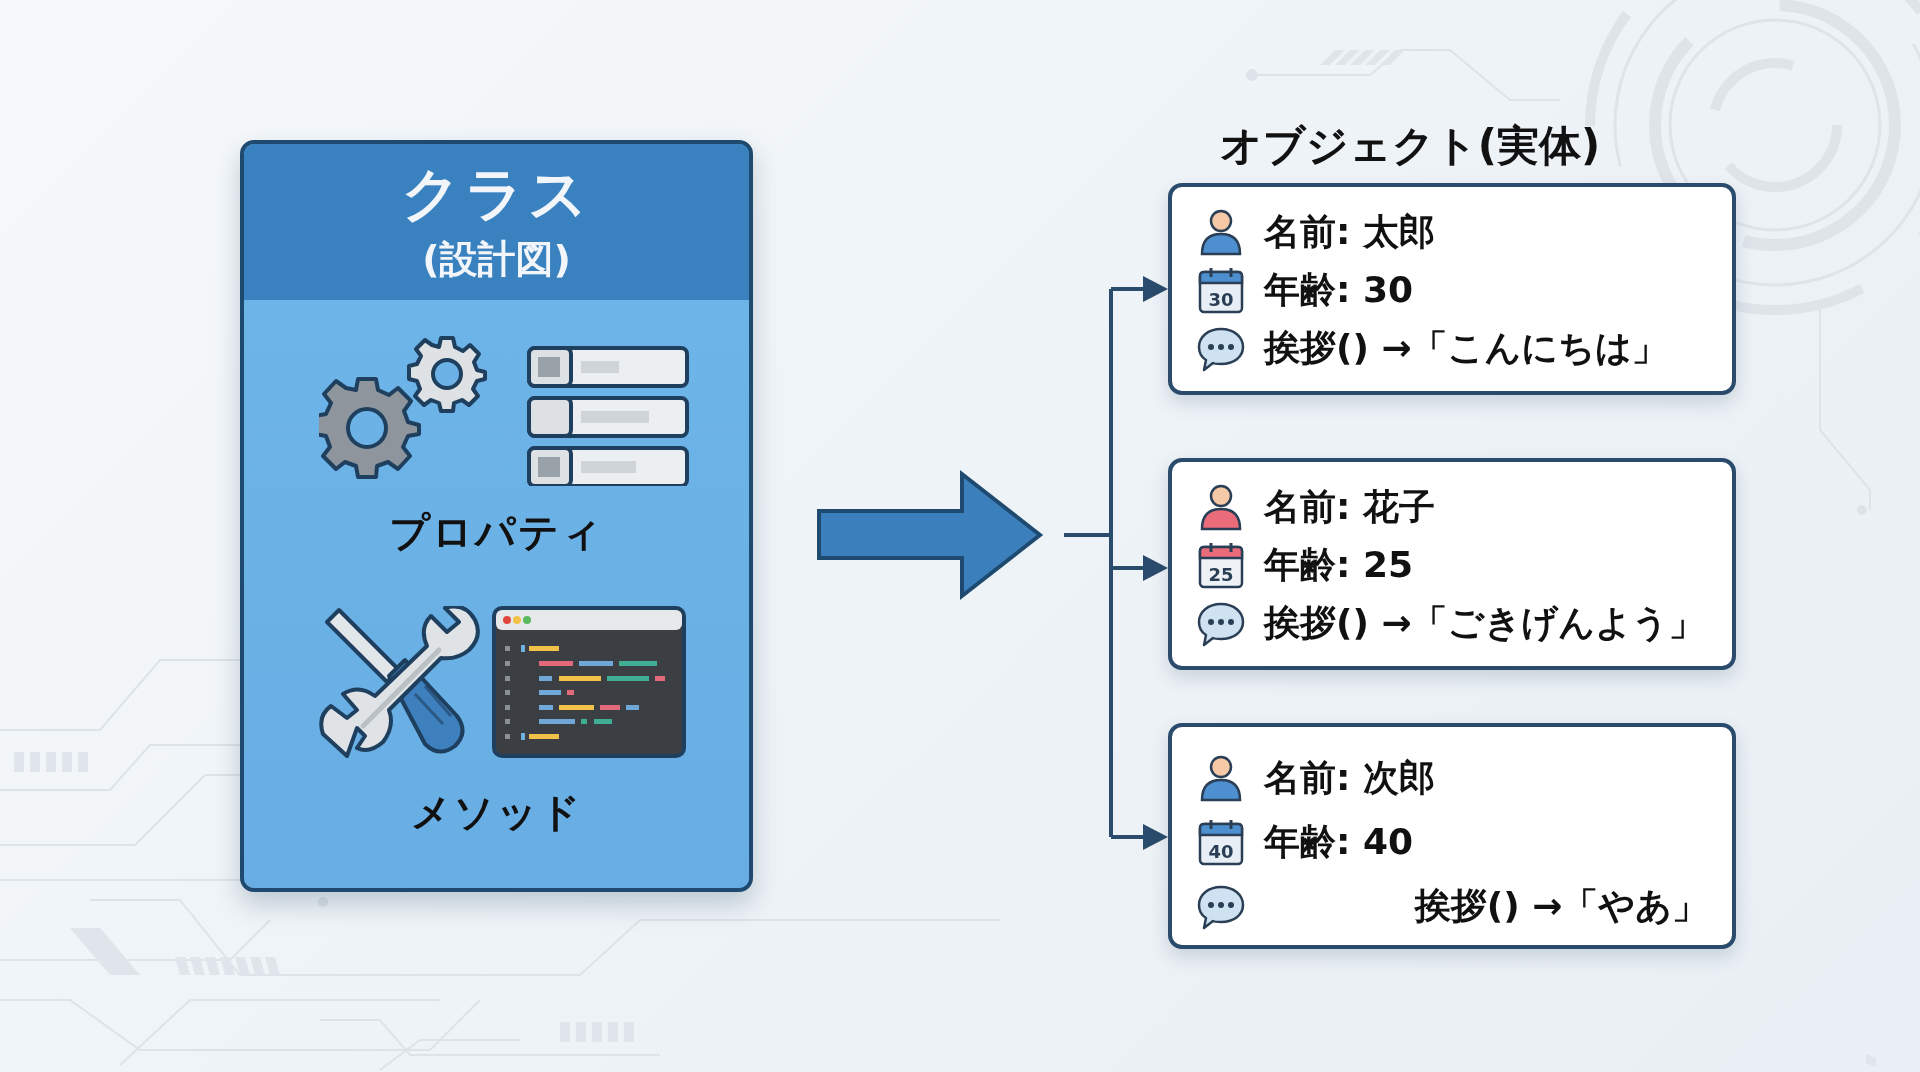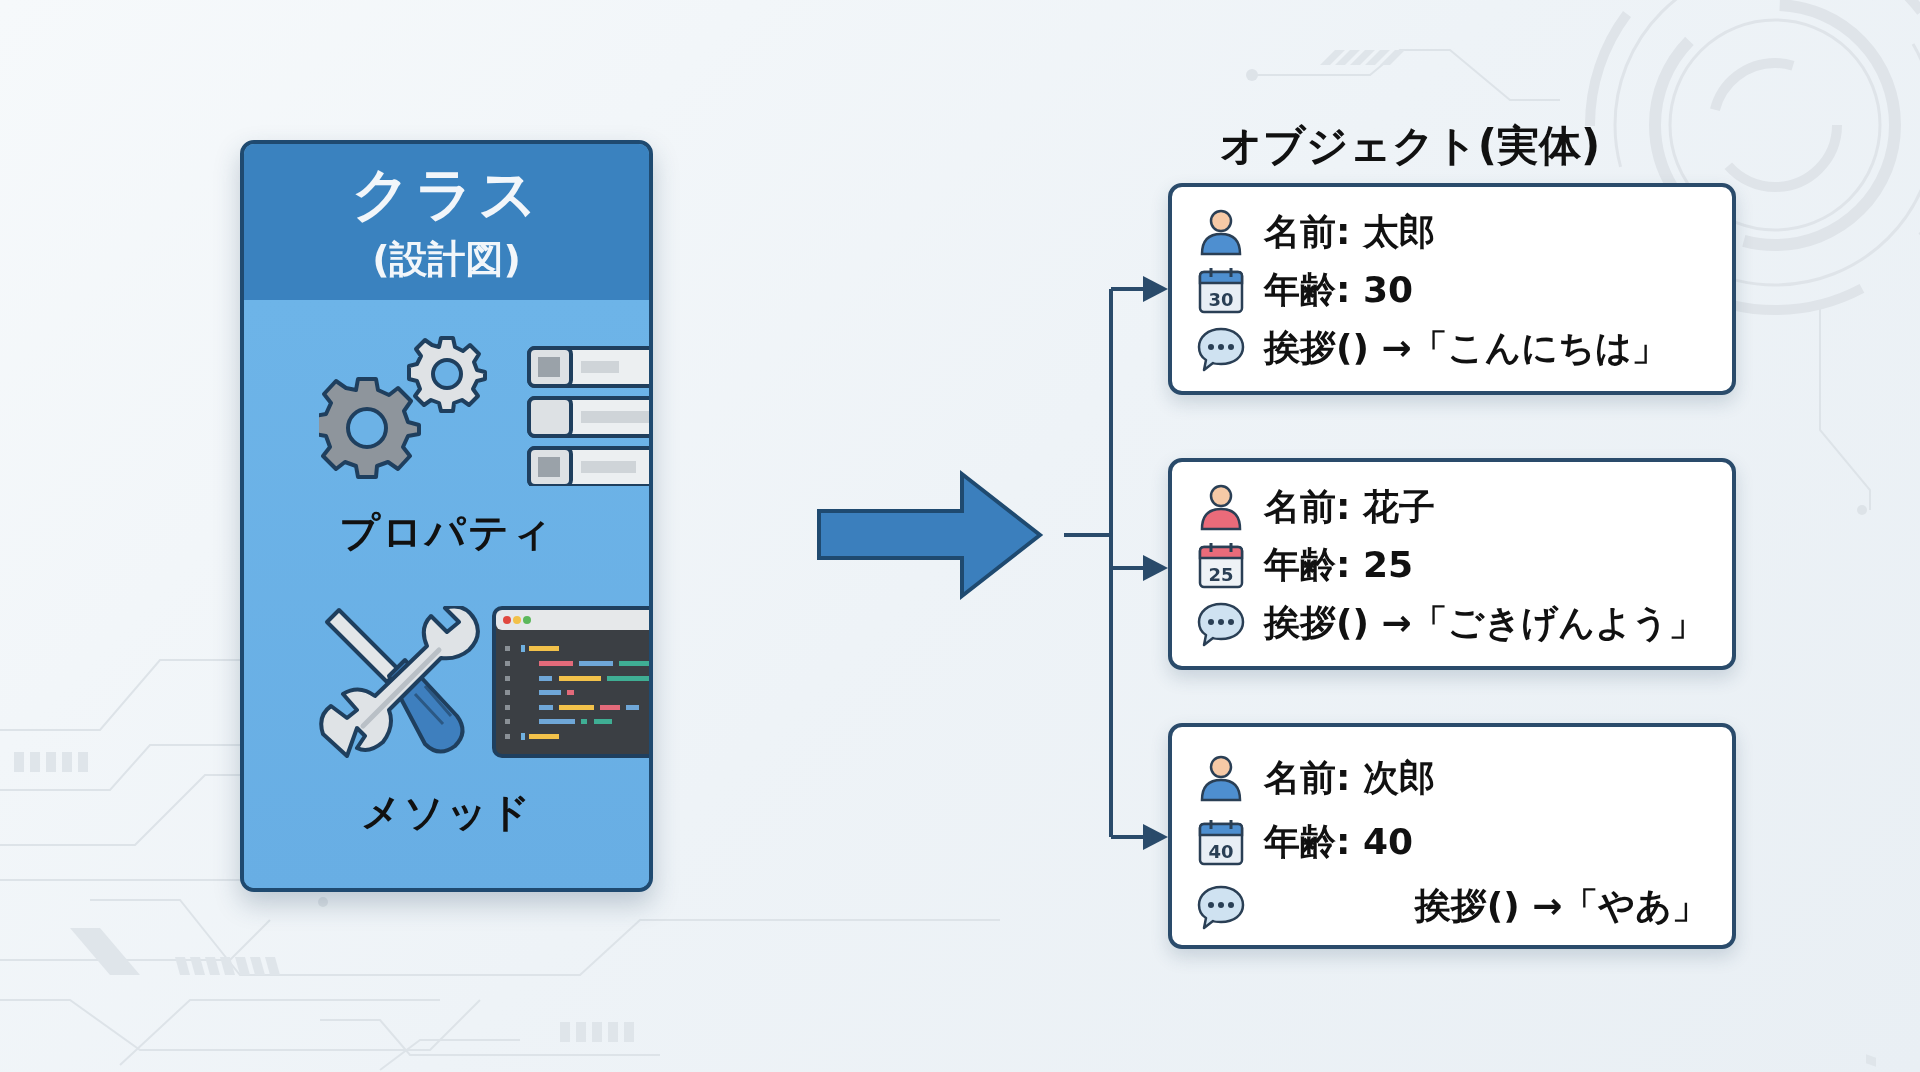--- a/index.html
+++ b/index.html
@@ -7,21 +7,21 @@
     body {
       position: relative;
       background: linear-gradient(135deg, #f6f9fb 0%, #eef3f7 50%, #e9eff4 100%);
       font-family: "DejaVu Sans", "Liberation Sans", sans-serif;
       color: #111;
     }
     .bg-deco { position: absolute; left: 0; top: 0; width: 1920px; height: 1072px; pointer-events: none; }
 
     
     .class-box {
-      position: absolute; left: 240px; top: 140px; width: 413px; height: 752px;
+      position: absolute; left: 240px; top: 140px; width: 513px; height: 752px;
       border: 4px solid #1f4a70; border-radius: 14px; overflow: hidden;
       background: #6cb2e6;
       box-shadow: 0 12px 26px rgba(40,70,100,0.25);
     }
     .class-header {
       height: 156px; background: #3a82bf;
       display: flex; flex-direction: column; align-items: center; justify-content: center;
       color: #f2f6fa;
     }
     .class-title { font-size: 58px; font-weight: bold; line-height: 1.1; letter-spacing: 4px; }

